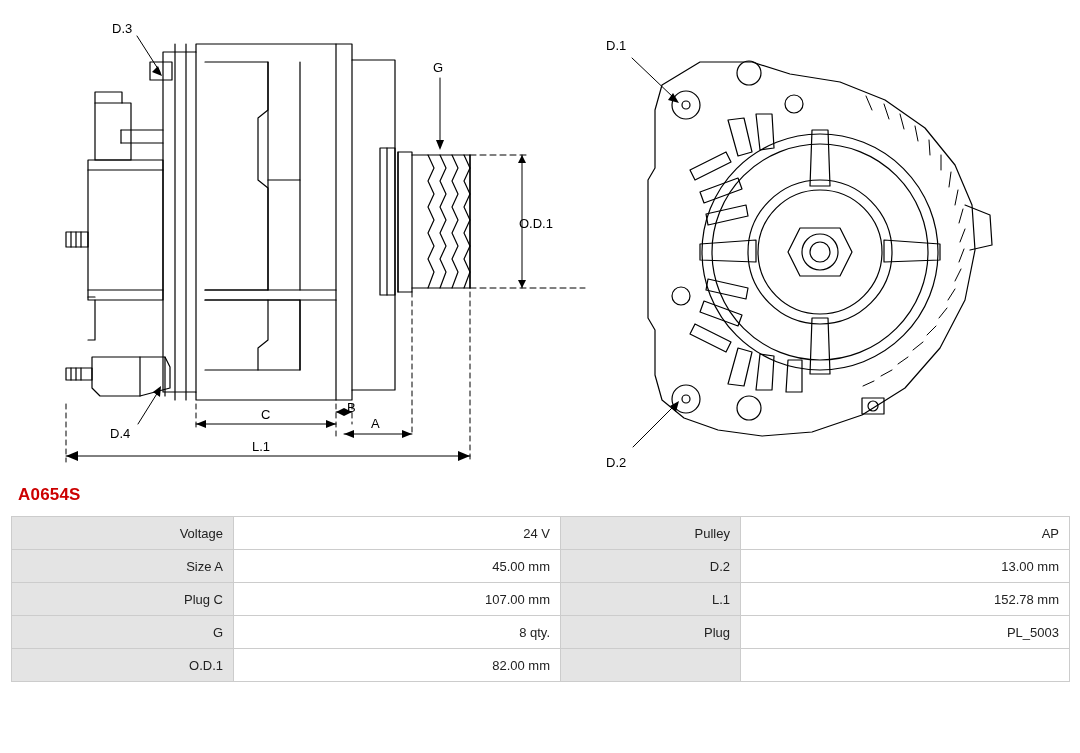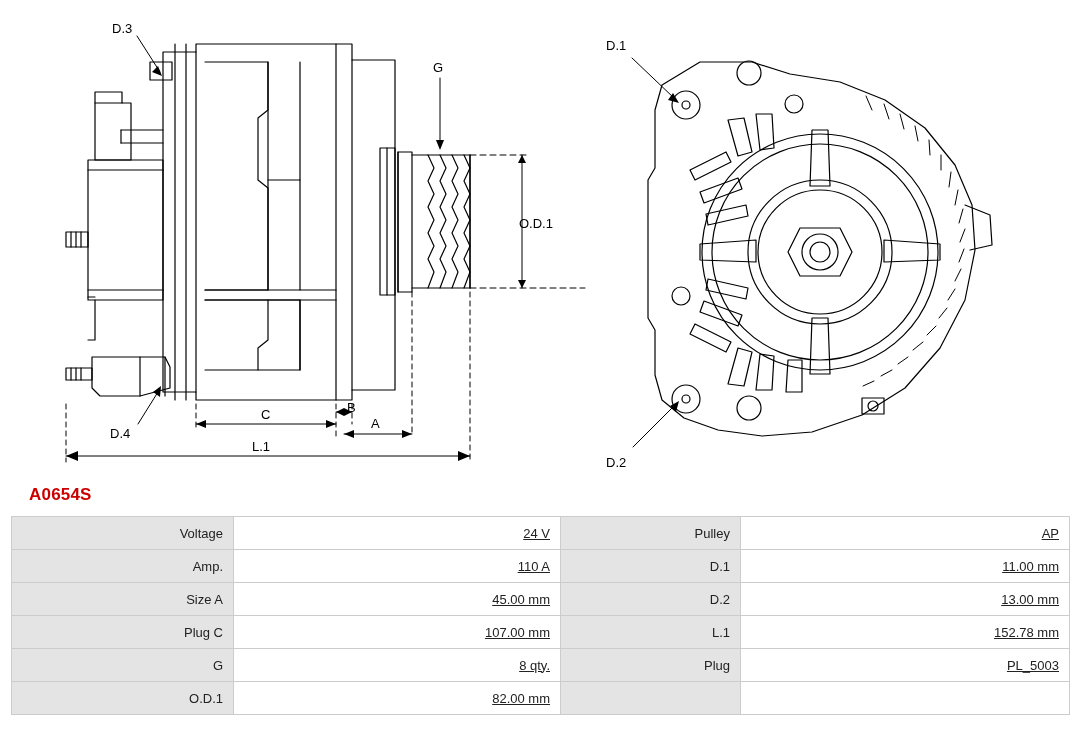--- a/index.html
+++ b/index.html
@@ -22,21 +22,21 @@
   }
   .drawing {
     position: absolute;
     left: 0;
     top: 0;
     width: 1080px;
     height: 480px;
   }
   .part-code {
     position: absolute;
-    left: 29px;
+    left: 18px;
     top: 485px;
     font-size: 17px;
     font-weight: bold;
     color: #cc0000;
     letter-spacing: 0.2px;
   }
   .spec-table {
     position: absolute;
     left: 11px;
     top: 516px;
@@ -56,21 +56,20 @@
   }
   .spec-table td.label {
     background: #e4e4e4;
     text-align: right;
     color: #222222;
   }
   .spec-table td.value {
     background: #ffffff;
     text-align: right;
     color: #222222;
-    text-decoration: underline;
   }
   .spec-table td.empty-label {
     background: #e4e4e4;
   }
   .spec-table td.empty-value {
     background: #ffffff;
   }
   .col-l1 { width: 222px; }
   .col-v1 { width: 327px; }
   .col-l2 { width: 180px; }
@@ -279,26 +278,20 @@
         <col class="col-v2">
     </colgroup>
     <tbody>
       <tr>
         <td class="label">Voltage</td>
         <td class="value">24 V</td>
         <td class="label">Pulley</td>
         <td class="value">AP</td>
       </tr>
       <tr>
-        <td class="label">Amp.</td>
-        <td class="value">110 A</td>
-        <td class="label">D.1</td>
-        <td class="value">11.00 mm</td>
-      </tr>
-      <tr>
         <td class="label">Size A</td>
         <td class="value">45.00 mm</td>
         <td class="label">D.2</td>
         <td class="value">13.00 mm</td>
       </tr>
       <tr>
         <td class="label">Plug C</td>
         <td class="value">107.00 mm</td>
         <td class="label">L.1</td>
         <td class="value">152.78 mm</td>

